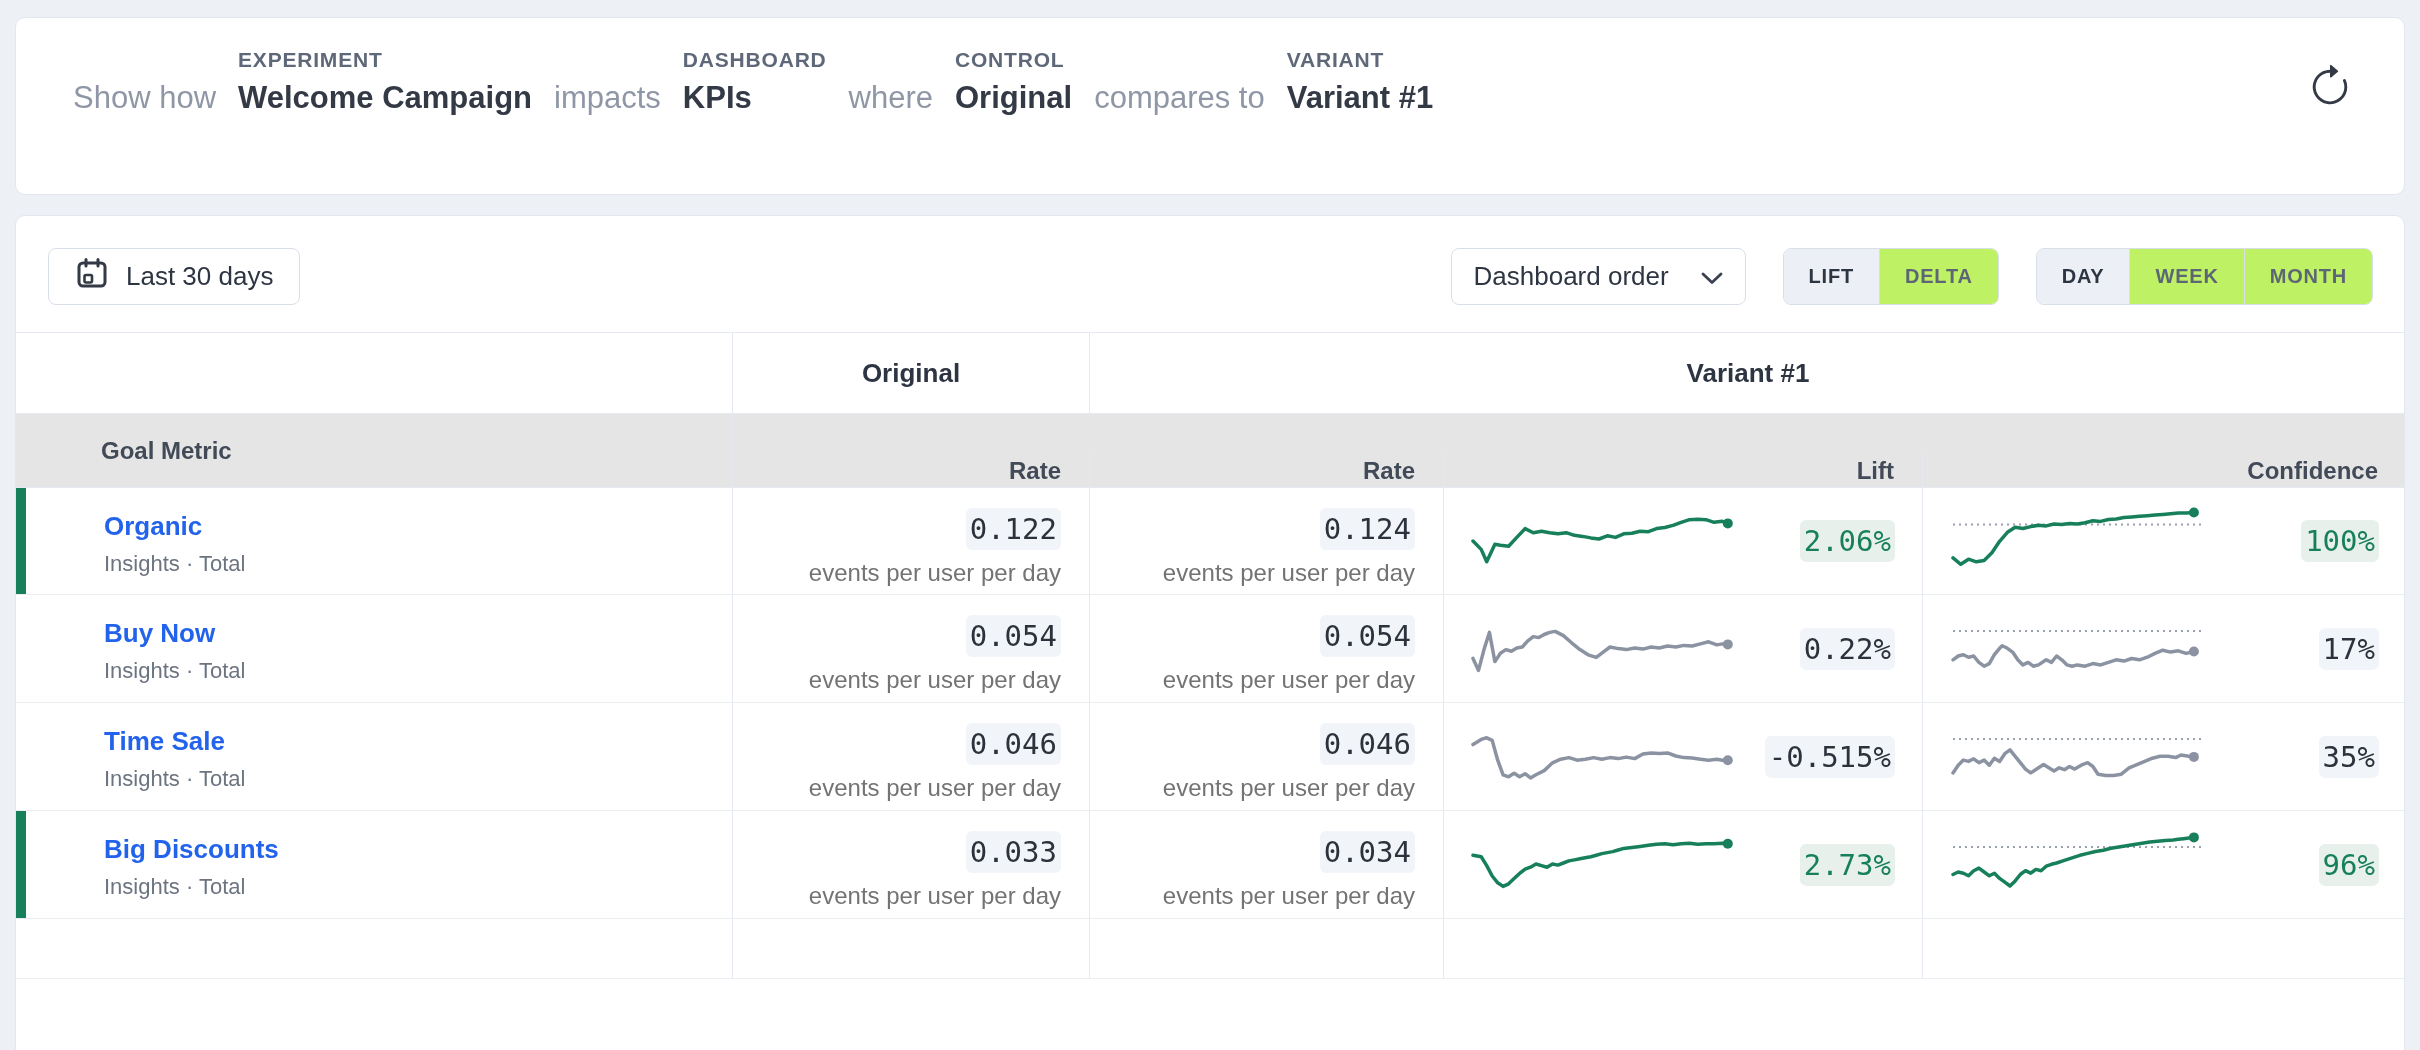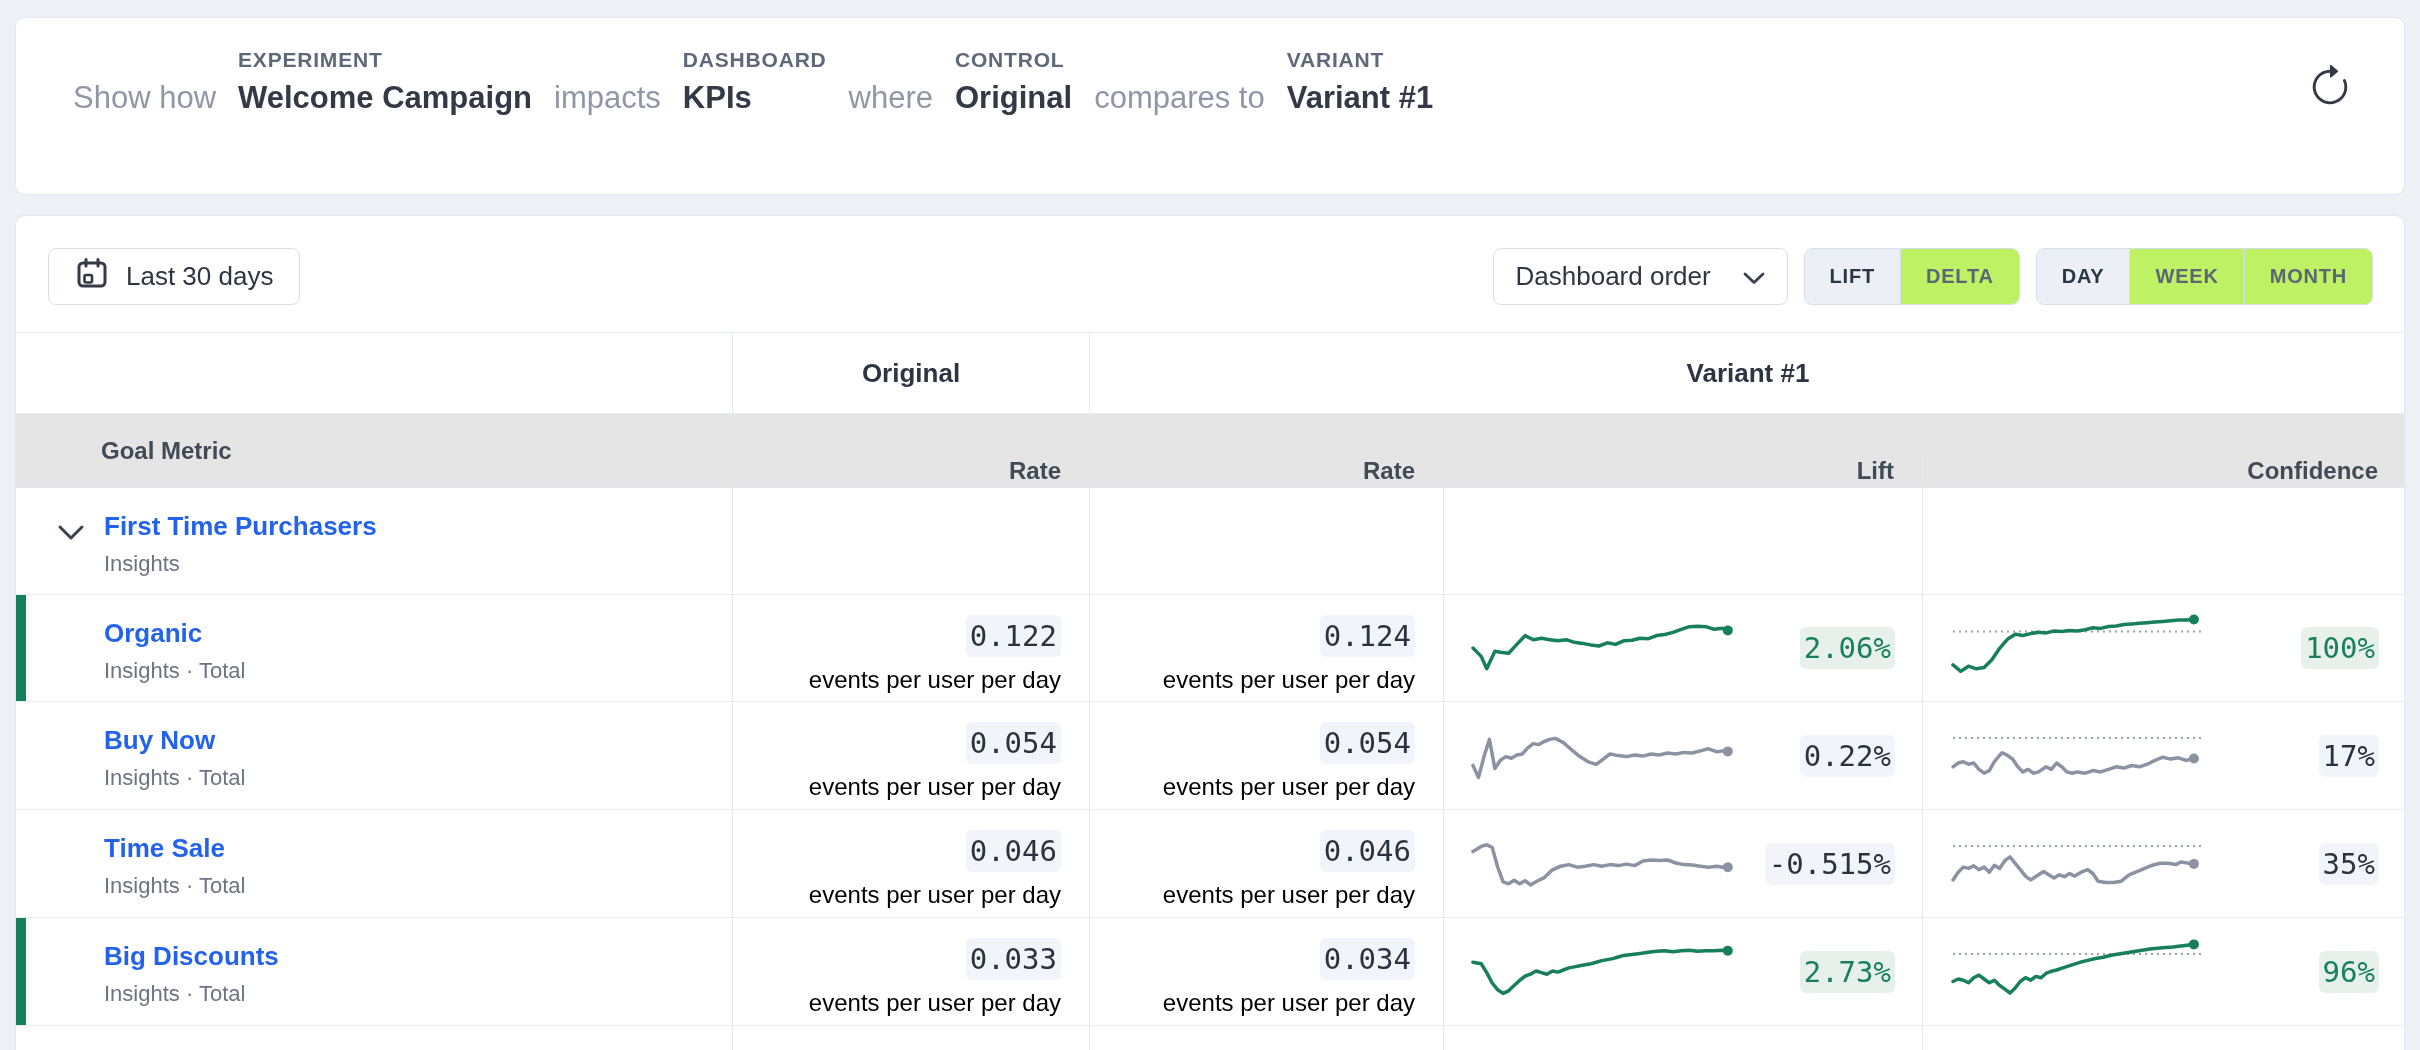--- a/index.html
+++ b/index.html
@@ -23,21 +23,21 @@
   .refresh-btn{position:absolute;right:51px;top:46px;width:46px;height:46px;border:none;background:transparent;cursor:pointer;padding:0;}
   
   #main-card{left:15px;top:215px;width:2390px;height:880px;overflow:hidden;}
   .controls{position:relative;height:116px;padding-left:40px;}
   .btn{
     display:inline-flex;align-items:center;box-sizing:border-box;height:57px;
     background:#fff;border:1px solid #d9dfe9;border-radius:8px;
     font-size:26px;color:#2e3542;cursor:pointer;font-family:inherit;
   }
   #date-btn{position:absolute;left:32px;top:32px;padding:0 26px;gap:17px;}
-  .right-controls{position:absolute;right:31px;top:32px;display:flex;gap:16px;}
+  .right-controls{position:absolute;right:31px;top:32px;display:flex;gap:37px;}
   #order-btn{padding:0 22px;gap:16px;width:295px;justify-content:space-between;box-sizing:border-box;}
   .seg-group{display:flex;height:57px;border:1px solid #d9dfe9;border-radius:8px;overflow:hidden;background:#fff;box-sizing:border-box;}
   .seg{
     display:flex;align-items:center;justify-content:center;padding:0 25px;
     font-size:20px;font-weight:bold;letter-spacing:.8px;color:#5c6675;cursor:pointer;
     border-right:1px solid #d9dfe9;background:#bef264;white-space:nowrap;
   }
   .seg:last-child{border-right:none;}
   .seg.selected{background:#eceff5;color:#2e3542;}
   
@@ -54,21 +54,21 @@
   .drow.tall{height:108px;}
   .name-cell{padding:23px 0 0 88px;}
   .metric-link{font-size:26px;font-weight:600;color:#2363eb;text-decoration:none;display:inline-block;cursor:pointer;}
   .subtitle{font-size:22px;color:#6c7480;margin-top:9px;}
   .sig-bar{position:absolute;left:0;top:0;bottom:0;width:10px;background:#17805a;}
   .expand-toggle{position:absolute;left:41px;top:36px;width:28px;height:18px;cursor:pointer;}
   .rate-cell{text-align:right;padding:20px 28px 0 0;}
   .chip{display:inline-block;padding:3px 4px;border-radius:6px;font-family:"DejaVu Sans Mono", monospace;font-size:29px;line-height:1.25;}
   .tone-neutral{background:#f1f4f8;color:#2c323c;}
   .tone-positive{background:#e8f0ec;color:#17805a;}
-  .unit{font-size:24px;color:#000000;margin-top:9px;}
+  .unit{font-size:24px;color:#737373;margin-top:9px;}
   .spark{position:absolute;}
   .spark-lift{left:26px;top:21px;width:284px;height:66px;}
   .spark-conf{left:27px;top:15px;width:269px;height:78px;}
   .val-chip{position:absolute;right:27px;top:50%;transform:translateY(-50%);}
   .partial-row{height:60px;}
   .partial-row .cell{border-bottom:none;}
 </style>
 </head>
 <body>
 
@@ -152,35 +152,20 @@
     </div>
 
     <div class="trow hdr2">
       <div class="cell lbl-left">Goal Metric</div>
       <div class="cell lbl-right">Rate</div>
       <div class="cell lbl-right">Rate</div>
       <div class="cell lbl-right">Lift</div>
       <div class="cell lbl-right last">Confidence</div>
     </div>
 
-    <div class="trow drow">
-      <div class="cell name-cell">
-        <span class="expand-toggle">
-          <svg width="28" height="18" viewBox="0 0 28 18" fill="none" stroke="#3a4150" stroke-width="3" stroke-linecap="round" stroke-linejoin="round">
-            <polyline points="3,3 14,14 25,3"></polyline>
-          </svg>
-        </span>
-        <a class="metric-link">First Time Purchasers</a>
-        <div class="subtitle">Insights</div>
-      </div>
-      <div class="cell"></div>
-      <div class="cell"></div>
-      <div class="cell"></div>
-      <div class="cell last"></div>
-    </div>
 
     <div class="trow drow">
       <div class="cell name-cell">
         <div class="sig-bar"></div>
         <a class="metric-link">Organic</a>
         <div class="subtitle">Insights · Total</div>
       </div>
       <div class="cell rate-cell">
         <span class="chip tone-neutral">0.122</span>
         <div class="unit">events per user per day</div>

